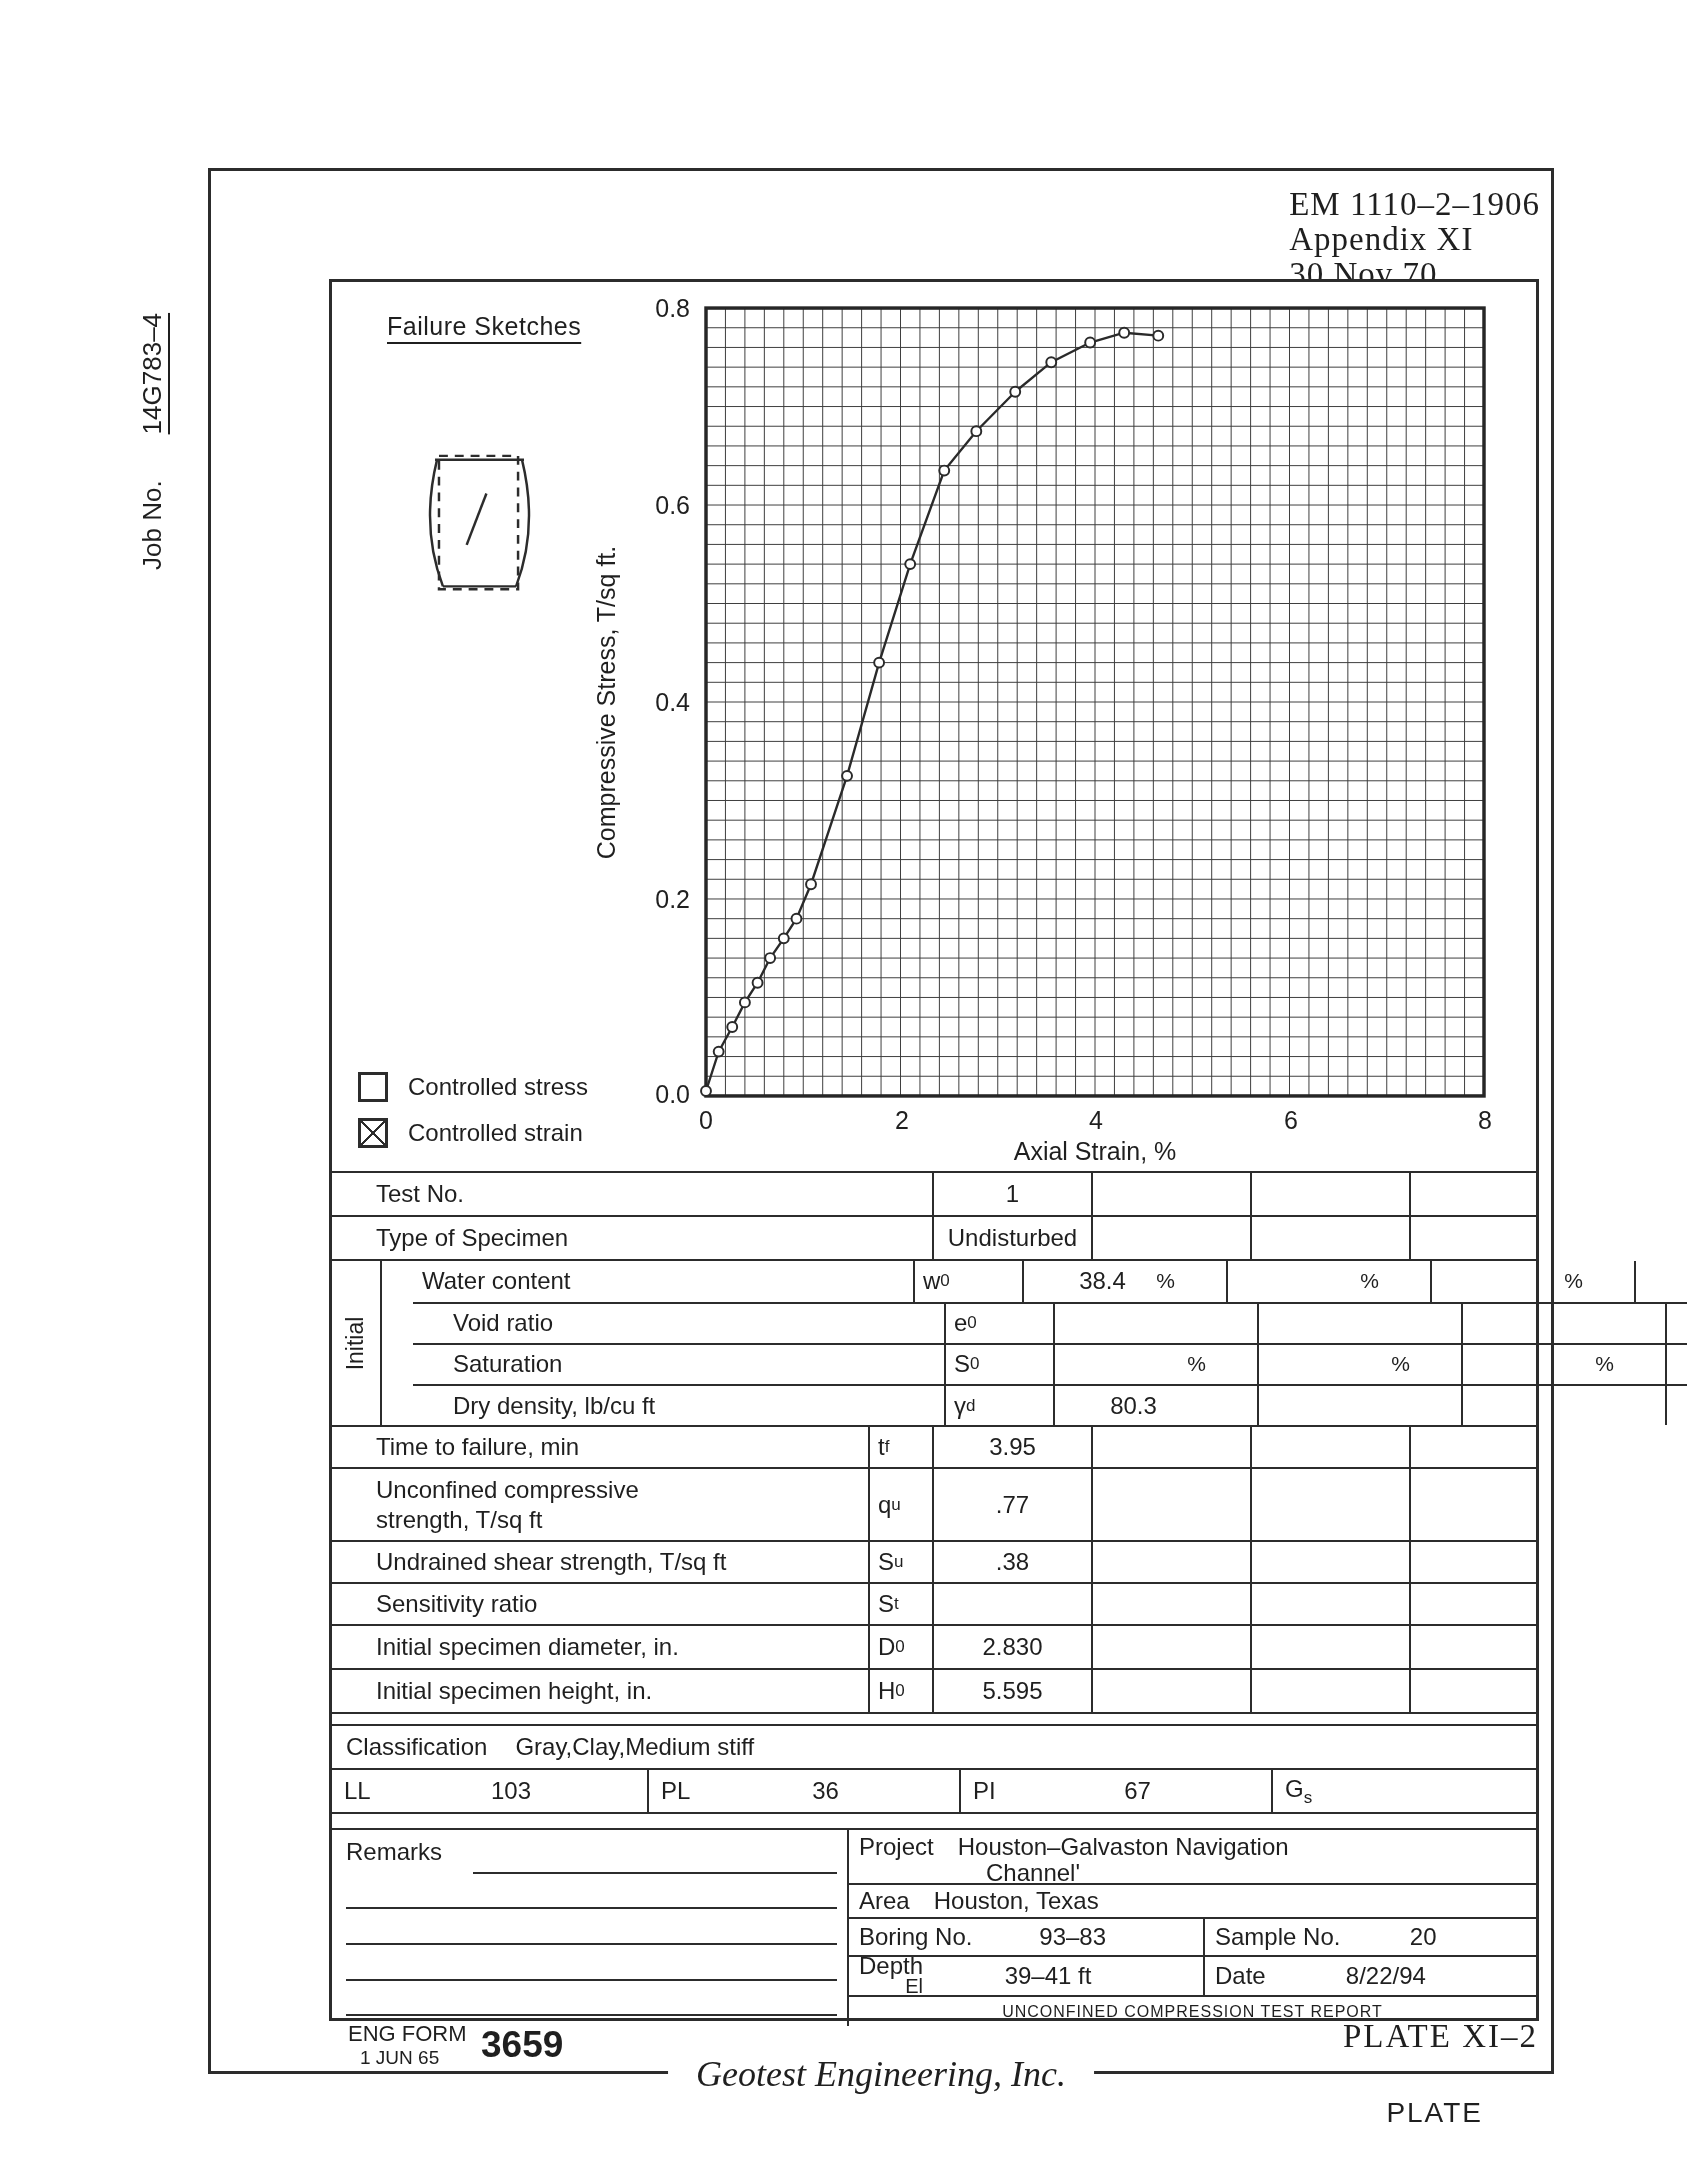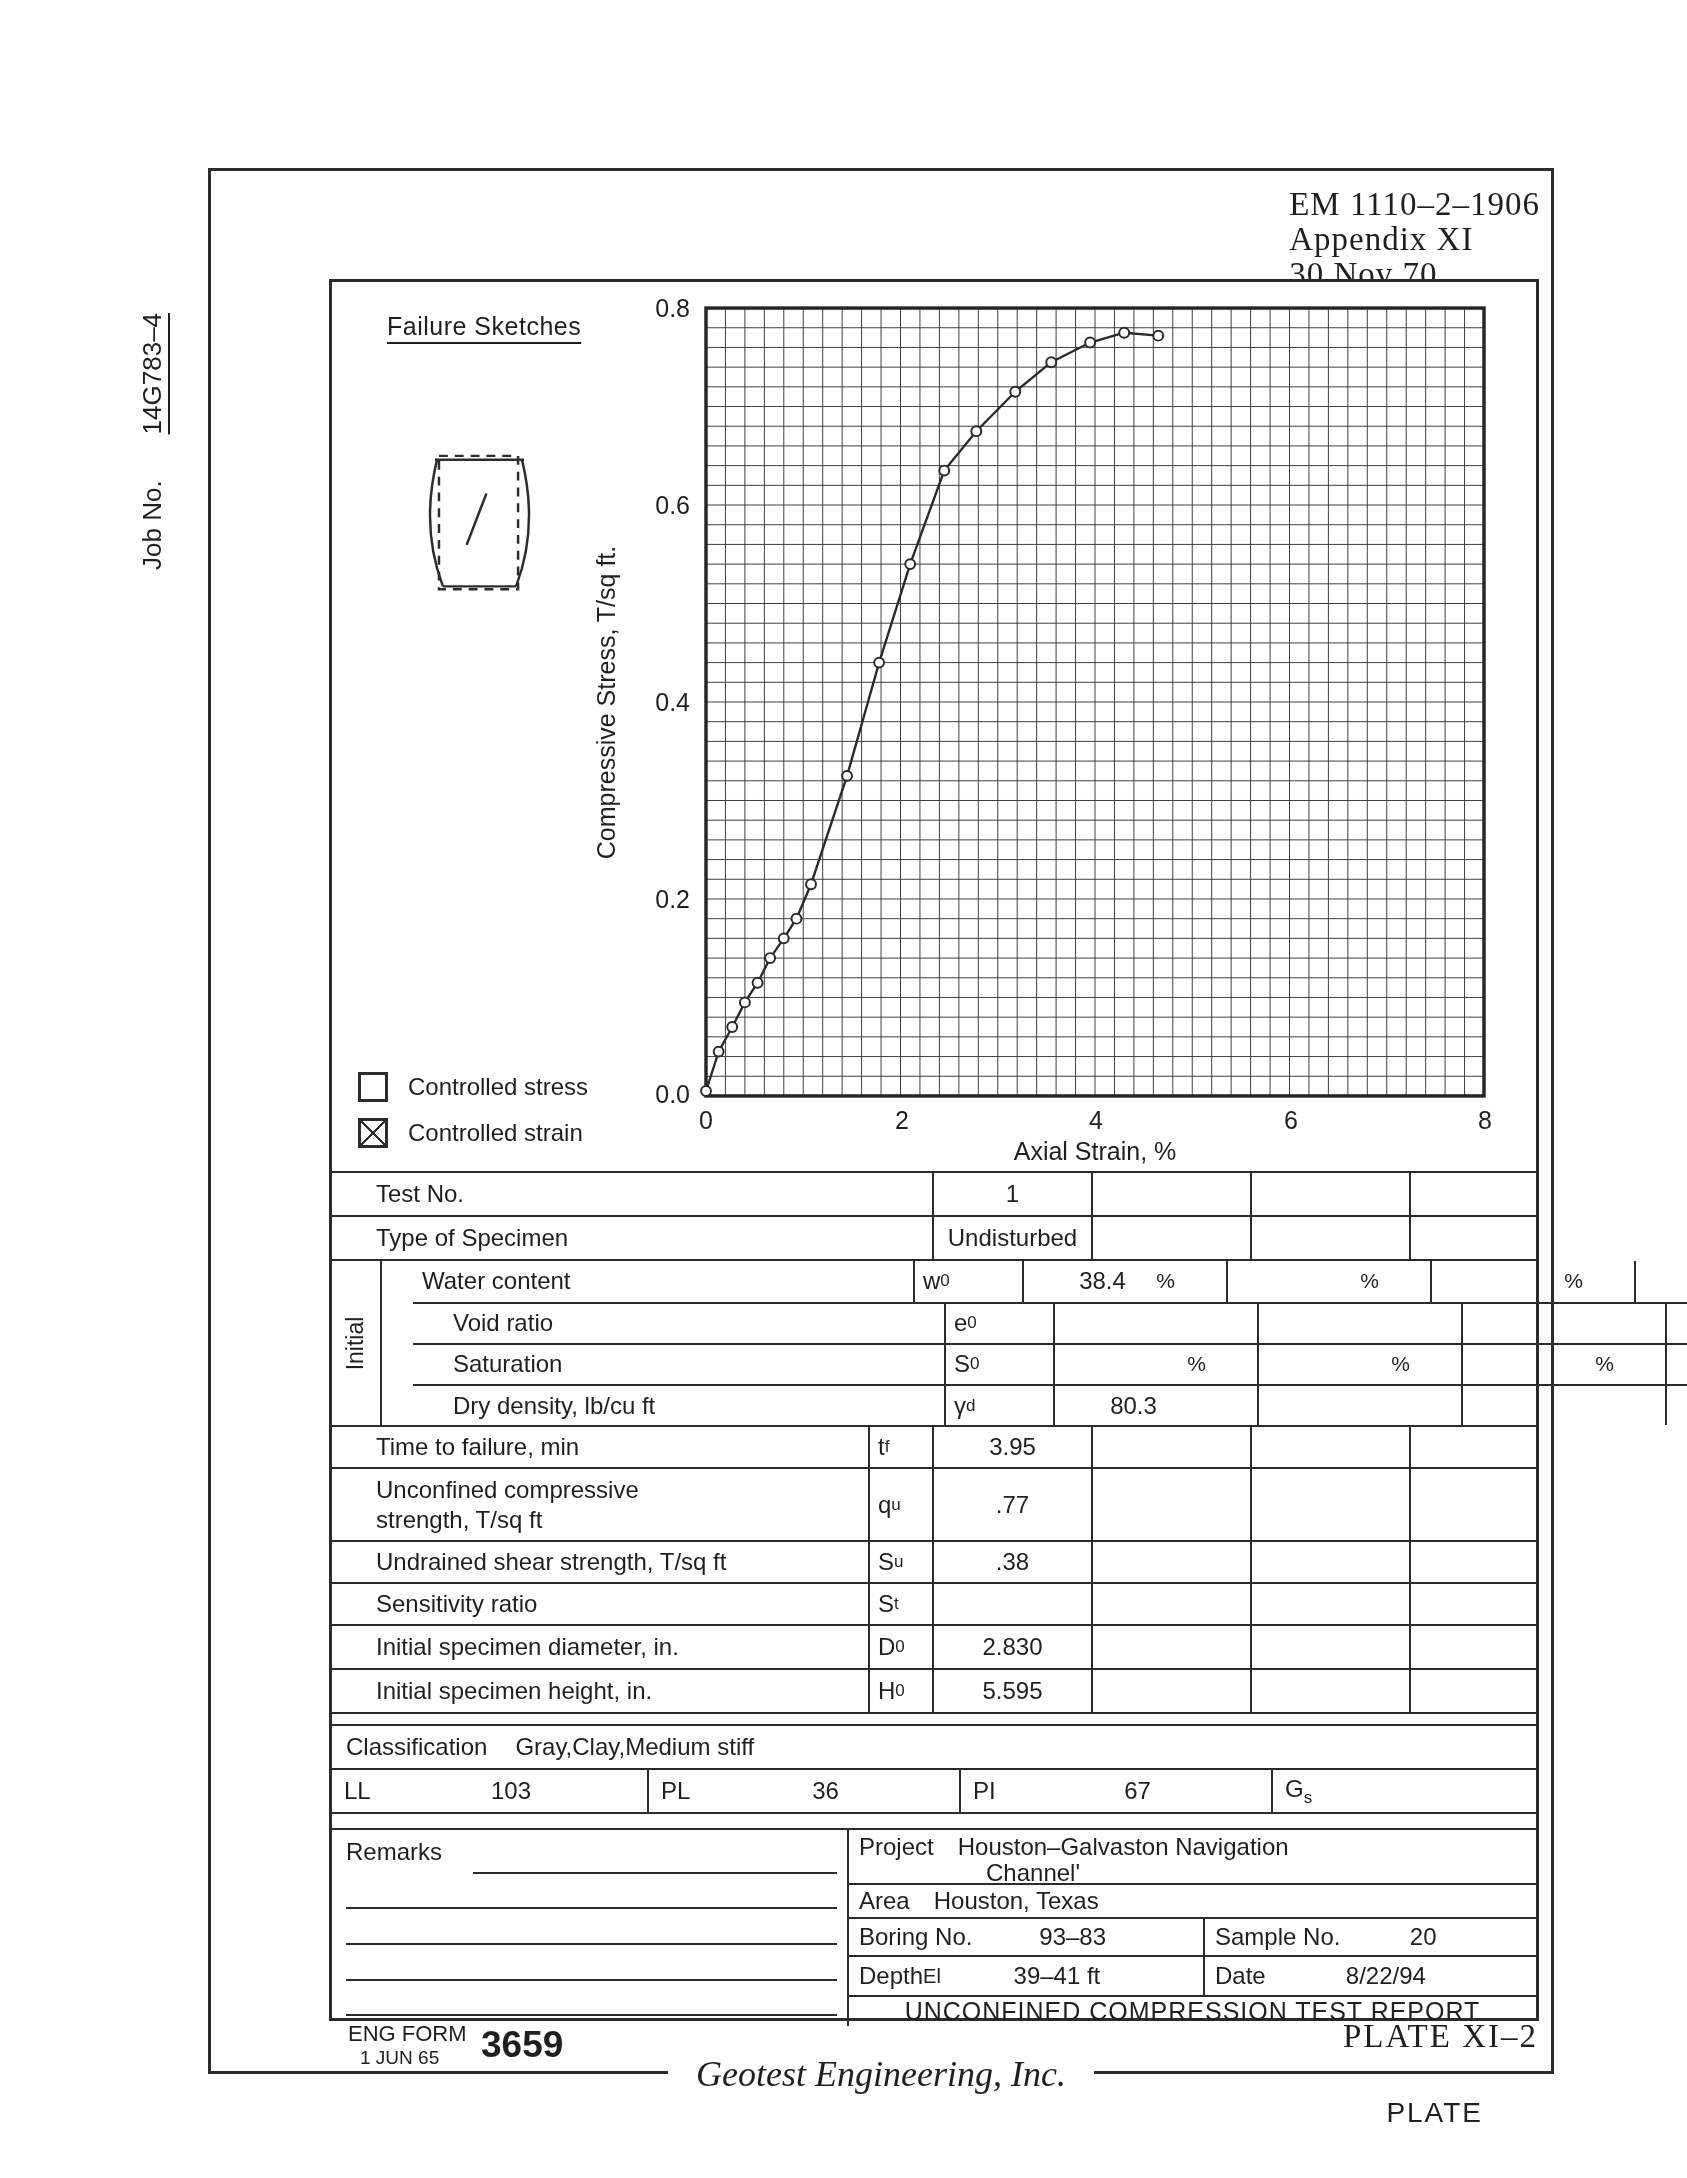--- a/index.html
+++ b/index.html
@@ -96,23 +96,23 @@
   .area-row{height:34px;display:flex;align-items:center;padding-left:10px;}
   .area-row .plabel{margin-right:24px;}
   .split{display:flex;}
   .pcell{display:flex;align-items:center;height:100%;}
   .pcell + .pcell{border-left:2px solid var(--line);}
   .pc-l{width:354px;padding-left:10px;}
   .pc-r{flex:1;padding-left:10px;}
   .boring-row{height:38px;}
   .depth-row{height:40px;}
   .pval{flex:1;text-align:center;padding-right:30px;}
-  .depth-stack{display:flex;line-height:20px;text-align:right;}
+  .depth-stack{display:flex;flex-direction:column;line-height:20px;text-align:right;}
   .depth-stack .el{font-size:20px;}
-  .report-bar{flex:1;display:flex;align-items:center;justify-content:center;border-bottom:none;letter-spacing:1px;font-size:25px;}
+  .report-bar{flex:1;display:flex;align-items:center;justify-content:center;border-bottom:none;letter-spacing:1px;font-size:16px;}
 
   
   .eng-form{position:absolute;left:348px;top:2022px;font-size:22px;line-height:24px;}
   .eng-form .jd{font-size:19px;padding-left:12px;}
   .form-number{position:absolute;left:481px;top:2024px;font-size:37px;font-weight:bold;}
   .plate-ref{position:absolute;right:149px;top:2018px;font-family:"Liberation Serif",serif;font-size:33px;letter-spacing:2px;}
   .company{position:absolute;left:881px;top:2074px;transform:translate(-50%,-50%);background:#fff;padding:0 28px;font-family:"Liberation Serif",serif;font-style:italic;font-size:36px;white-space:nowrap;}
   .plate-label{position:absolute;right:204px;top:2097px;font-size:28px;letter-spacing:2px;}
 </style>
 </head>

